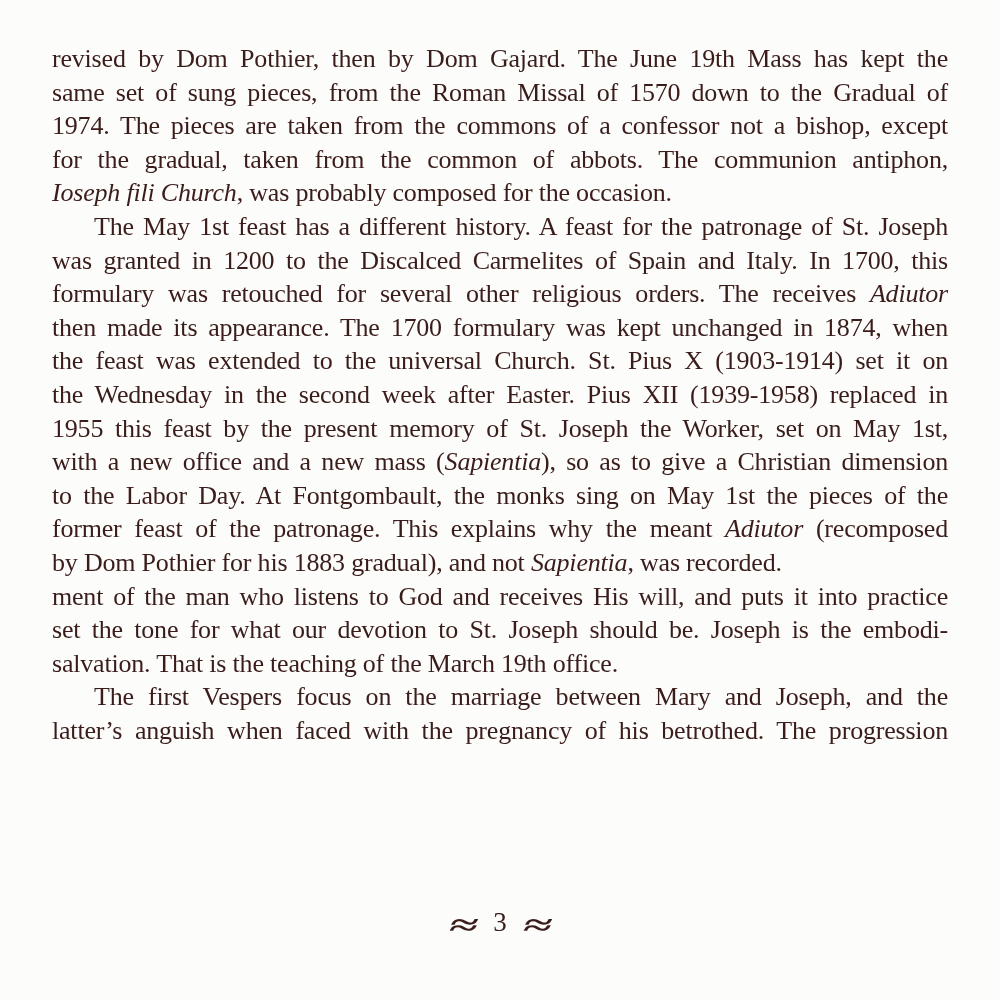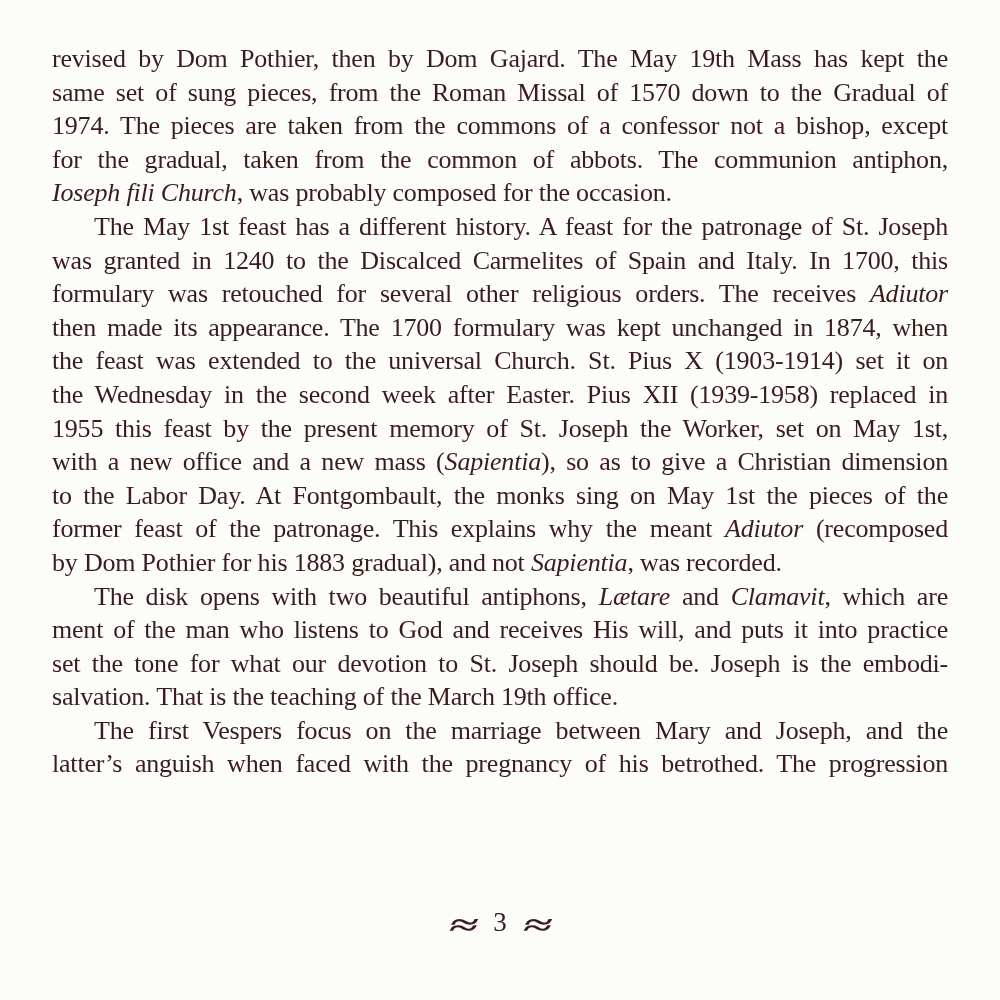--- a/index.html
+++ b/index.html
@@ -64,41 +64,40 @@
     top: -3px;
   }
 </style>
 </head>
 <body>
 
 <div class="page" style="color: rgb(58, 29, 26); background: rgb(252, 252, 251);">
 
   <div class="text-block">
       <div class="paragraph">
-        <div class="line"><span>revised by Dom Pothier, then by Dom Gajard. The May 19th Mass has kept the</span></div>
+        <div class="line"><span>revised by Dom Pothier, then by Dom Gajard. The June 19th Mass has kept the</span></div>
         <div class="line"><span>same set of sung pieces, from the Roman Missal of 1570 down to the Gradual of</span></div>
         <div class="line"><span>1974. The pieces are taken from the commons of a confessor not a bishop, except</span></div>
         <div class="line"><span>for the gradual, taken from the common of abbots. The communion antiphon,</span></div>
         <div class="line no-j"><span class="it">Ioseph fili Church</span><span>, was probably composed for the occasion.</span></div>
       </div>
       <div class="paragraph">
         <div class="line ind"><span>The May 1st feast has a different history. A feast for the patronage of St. Joseph</span></div>
-        <div class="line"><span>was granted in 1240 to the Discalced Carmelites of Spain and Italy. In 1700, this</span></div>
+        <div class="line"><span>was granted in 1200 to the Discalced Carmelites of Spain and Italy. In 1700, this</span></div>
         <div class="line"><span>formulary was retouched for several other religious orders. The receives </span><span class="it">Adiutor</span></div>
         <div class="line"><span>then made its appearance. The 1700 formulary was kept unchanged in 1874, when</span></div>
         <div class="line"><span>the feast was extended to the universal Church. St. Pius X (1903-1914) set it on</span></div>
         <div class="line"><span>the Wednesday in the second week after Easter. Pius XII (1939-1958) replaced in</span></div>
         <div class="line"><span>1955 this feast by the present memory of St. Joseph the Worker, set on May 1st,</span></div>
         <div class="line"><span>with a new office and a new mass (</span><span class="it">Sapientia</span><span>), so as to give a Christian dimension</span></div>
         <div class="line"><span>to the Labor Day. At Fontgombault, the monks sing on May 1st the pieces of the</span></div>
         <div class="line"><span>former feast of the patronage. This explains why the meant </span><span class="it">Adiutor</span><span> (recomposed</span></div>
         <div class="line no-j"><span>by Dom Pothier for his 1883 gradual), and not </span><span class="it">Sapientia</span><span>, was recorded.</span></div>
       </div>
       <div class="paragraph">
-        <div class="line ind"><span>The disk opens with two beautiful antiphons, </span><span class="it">Lætare</span><span> and </span><span class="it">Clamavit</span><span>, which are</span></div>
         <div class="line"><span>ment of the man who listens to God and receives His will, and puts it into practice</span></div>
         <div class="line"><span>set the tone for what our devotion to St. Joseph should be. Joseph is the embodi-</span></div>
         <div class="line no-j"><span>salvation. That is the teaching of the March 19th office.</span></div>
       </div>
       <div class="paragraph">
         <div class="line ind"><span>The first Vespers focus on the marriage between Mary and Joseph, and the</span></div>
         <div class="line"><span>latter’s anguish when faced with the pregnancy of his betrothed. The progression</span></div>
       </div>
     </div>
 

